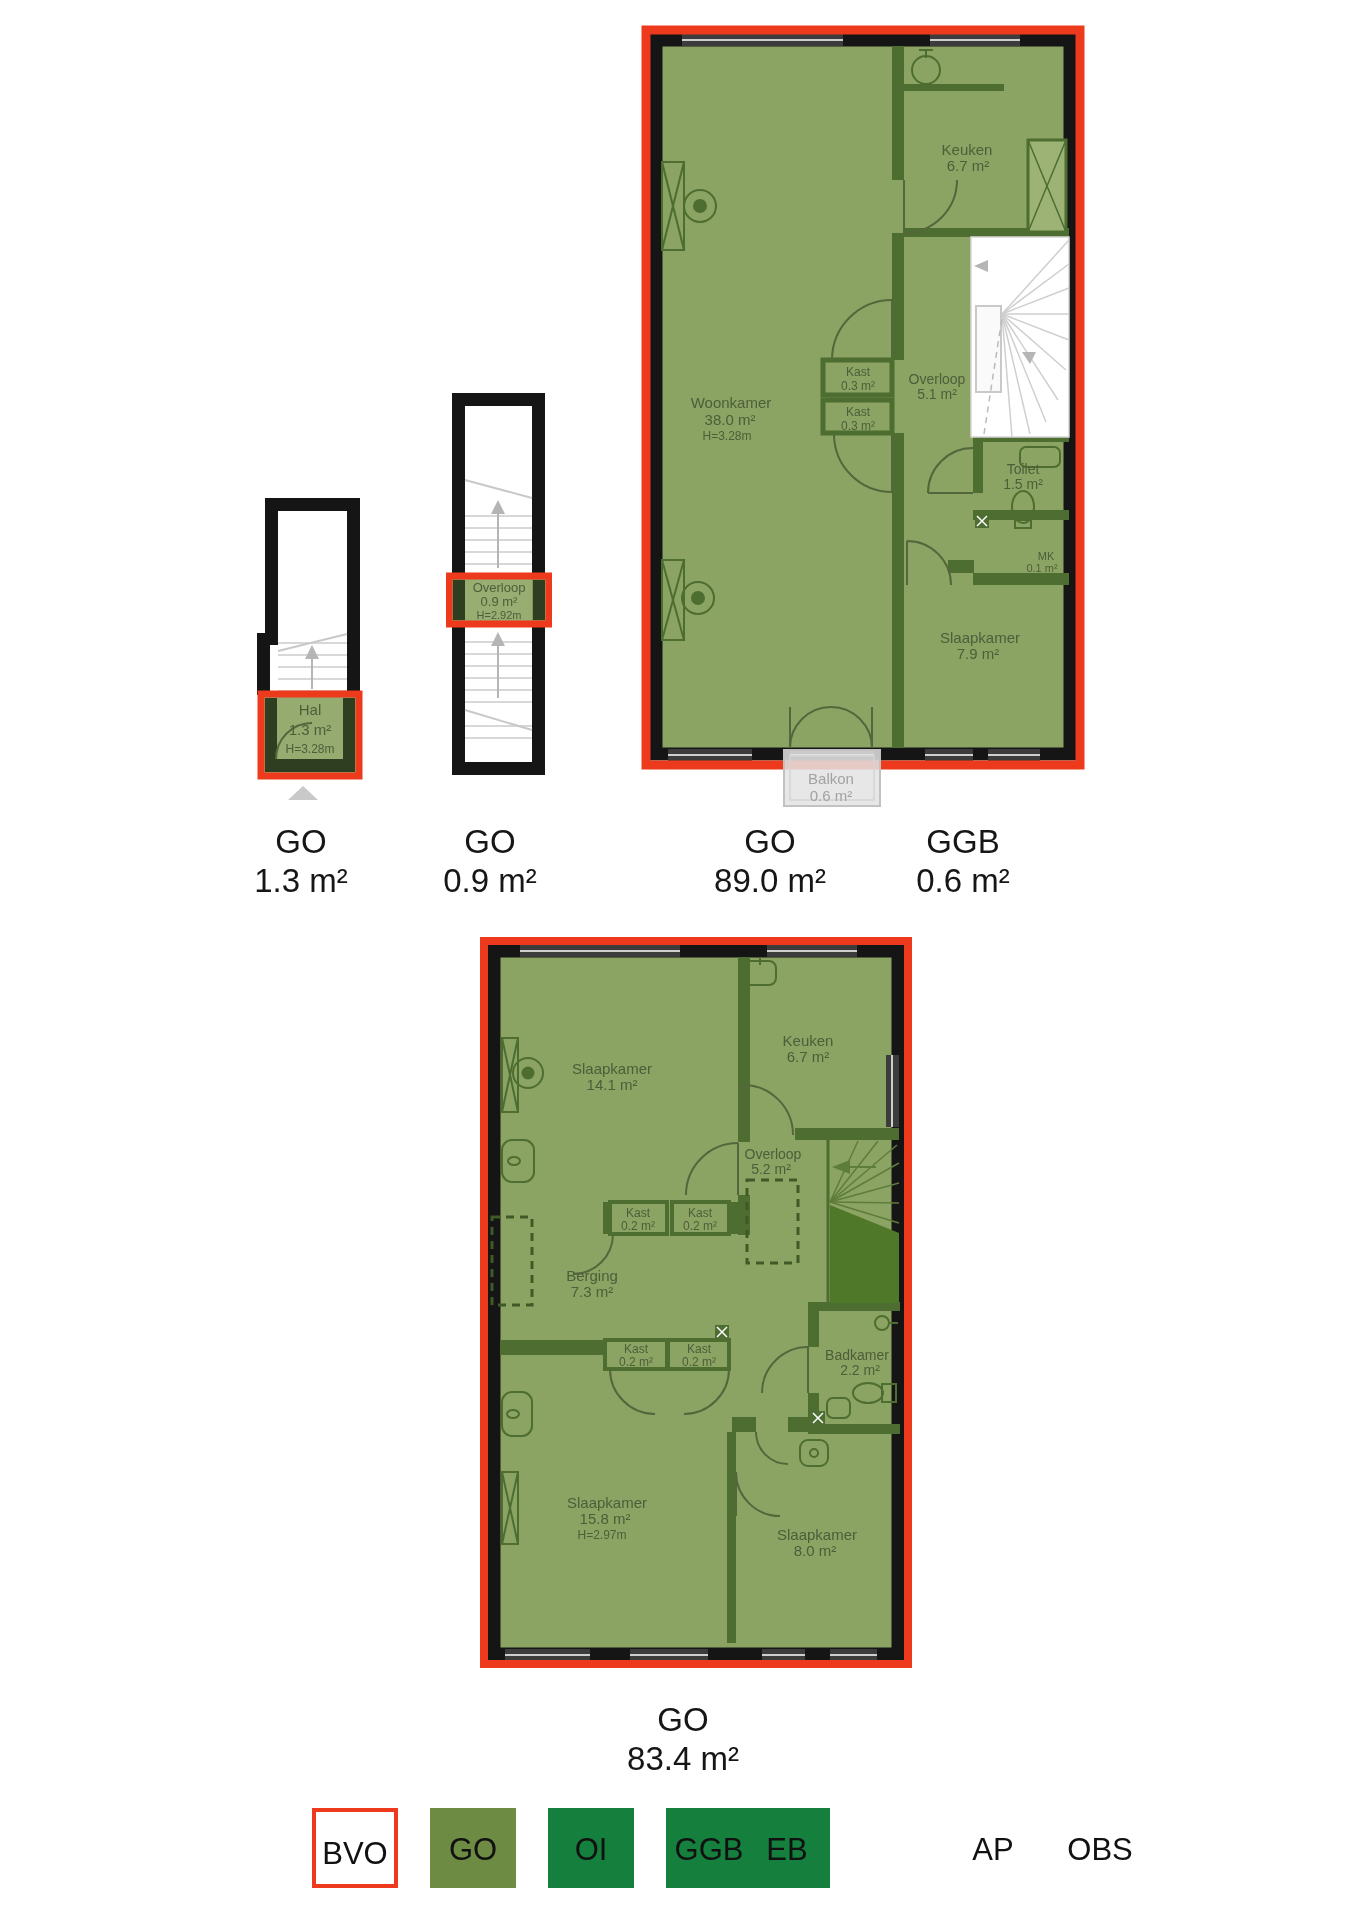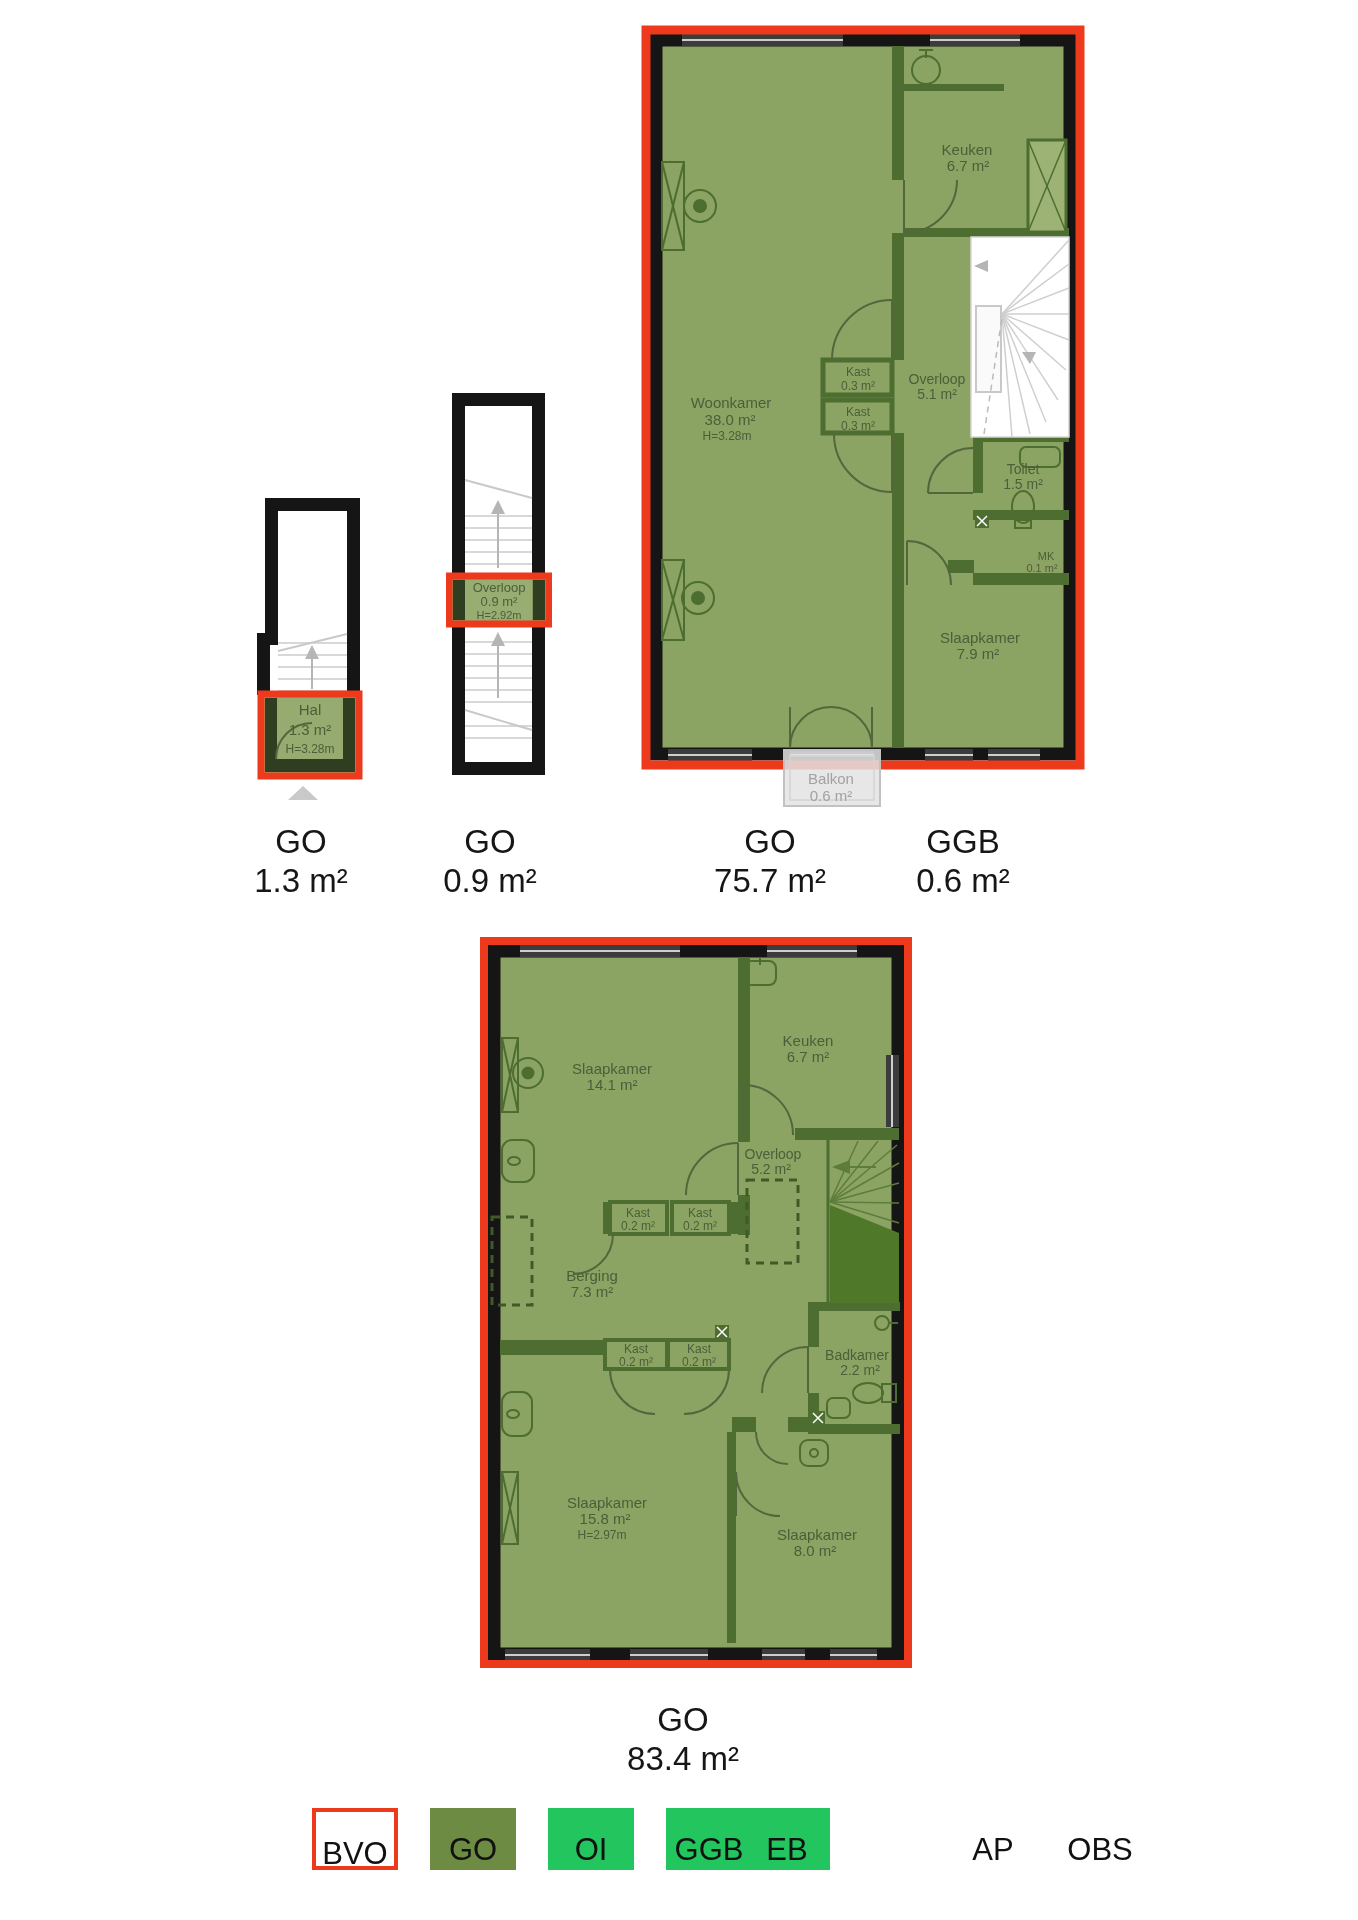--- a/index.html
+++ b/index.html
@@ -5,25 +5,25 @@
   html,body{margin:0;padding:0;background:#ffffff;}
   .canvas{position:relative;width:1358px;height:1920px;background:#ffffff;overflow:hidden;
           font-family:"Liberation Sans",sans-serif;}
   .plan{position:absolute;}
   svg{font-family:"Liberation Sans",sans-serif;}
   svg text{text-anchor:middle;}
   .rt{fill:#4c5e3a;}
   .gt{fill:#a2a2a2;}
   .arealabel{position:absolute;width:220px;margin-left:-110px;text-align:center;
              color:#161616;font-size:33px;line-height:39px;}
-  .legend-box{position:absolute;top:1808px;width:86px;height:62px;box-sizing:border-box;
+  .legend-box{position:absolute;top:1808px;width:86px;height:80px;box-sizing:border-box;
               text-align:center;line-height:84px;font-size:31px;color:#111;}
   .v-red-outline{border:4px solid #ee3a1c;background:#ffffff;}
   .v-green{background:#6e8b43;}
-  .v-gray{background:#22c55e;}
+  .v-gray{background:#15803d;}
   .v-plain{background:transparent;}
 </style>
 </head>
 <body>
 
 <div class="canvas">
 
   <svg class="plan" style="left:252px;top:493px" width="118" height="312" viewBox="0 0 118 312">
     <g>
       <rect x="13" y="5" width="95" height="13" fill="#151515"></rect>
@@ -379,21 +379,21 @@
   <div class="arealabel" style="left:301px;top:822px">
     <div>GO</div>
     <div>1.3 m²</div>
   </div>
   <div class="arealabel" style="left:490px;top:822px">
     <div>GO</div>
     <div>0.9 m²</div>
   </div>
   <div class="arealabel" style="left:770px;top:822px">
     <div>GO</div>
-    <div>75.7 m²</div>
+    <div>89.0 m²</div>
   </div>
   <div class="arealabel" style="left:963px;top:822px">
     <div>GGB</div>
     <div>0.6 m²</div>
   </div>
   <div class="arealabel" style="left:683px;top:1700px">
     <div>GO</div>
     <div>83.4 m²</div>
   </div>
 

